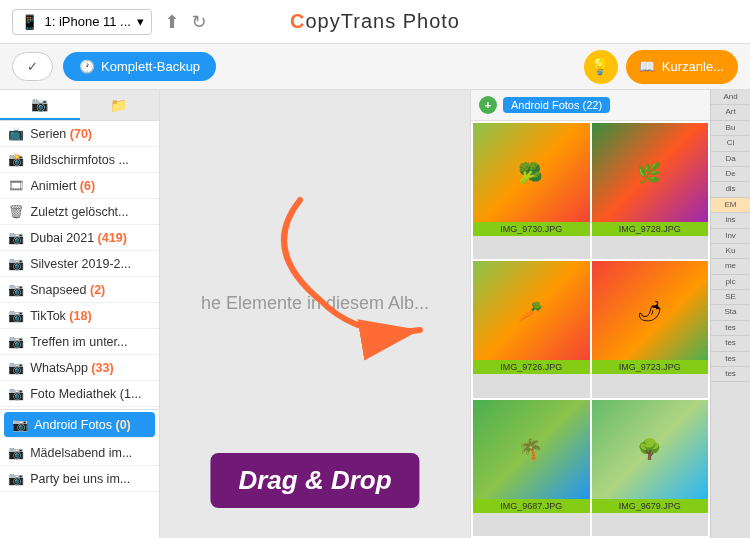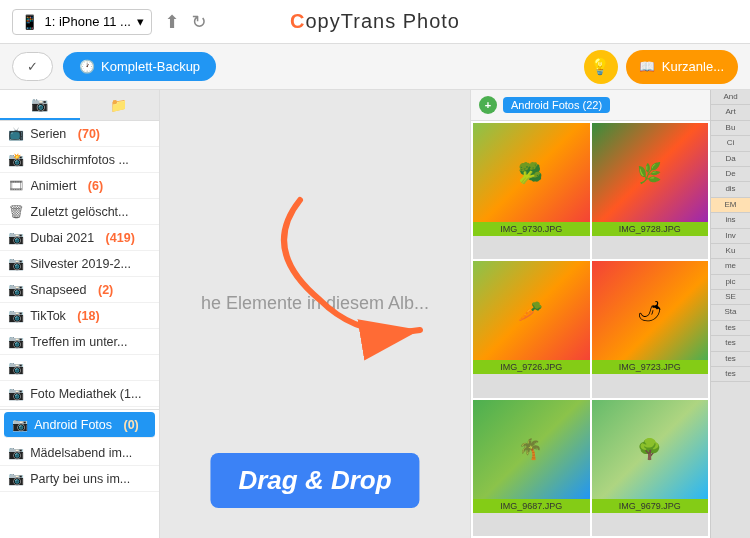--- a/index.html
+++ b/index.html
@@ -67,39 +67,39 @@
     }
     .sidebar-tab.active { background: #fff; color: #2196f3; border-bottom: 2px solid #2196f3; }
     .sidebar-item {
       display: flex; align-items: center; padding: 5px 8px; cursor: pointer;
       font-size: 12.5px; color: #333; gap: 6px; border-bottom: 1px solid #f0f0f0;
     }
     .sidebar-item.active { background: #2196f3; color: #fff; border-radius: 4px; margin: 2px 4px; }
     .sidebar-item.active .item-icon { color: #fff; }
     .item-icon { font-size: 13px; color: #666; flex-shrink: 0; }
     .item-label { flex: 1; overflow: hidden; text-overflow: ellipsis; white-space: nowrap; }
-    .item-count { color: #ff6b35; font-weight: 600; margin-left: 8px; }
+    .item-count { color: #ff6b35; font-weight: 600; }
     .sidebar-item.active .item-count { color: #ffe0b2; }
     .sidebar-divider { height: 1px; background: #e0e0e0; margin: 2px 0; }
 
     
     .center-panel {
       flex: 1; background: #e8e8e8; position: relative; overflow: hidden;
     }
     .center-content {
       width: 100%; height: 100%; display: flex; align-items: center; justify-content: center;
       position: relative;
     }
     .no-items-text {
       font-size: 18px; color: #999; position: absolute; bottom: 50%; left: 50%;
       transform: translateX(-50%); white-space: nowrap;
     }
     .drag-drop-banner {
       position: absolute; bottom: 30px; left: 50%; transform: translateX(-50%);
-      background: #3b82f6; color: #fff; font-size: 26px; font-weight: 900;
+      background: #701a75; color: #fff; font-size: 26px; font-weight: 900;
       padding: 12px 28px; border-radius: 8px; white-space: nowrap;
       font-style: italic;
     }
     .arrow-svg {
       position: absolute; top: 80px; left: 80px; width: 220px; height: 200px;
     }
 
     
     .right-panel {
       width: 240px; background: #fff; border-left: 1px solid #ddd; flex-shrink: 0;
@@ -238,20 +238,21 @@
         <div class="sidebar-item">
     <span class="item-icon">📷</span>
     <span class="item-label">TikTok <span class="item-count">(18)</span></span>
   </div>
         <div class="sidebar-item">
     <span class="item-icon">📷</span>
     <span class="item-label">Treffen im unter... <span class="item-count"></span></span>
   </div>
         <div class="sidebar-item">
     <span class="item-icon">📷</span>
+    <span class="item-label">WhatsApp <span class="item-count">(33)</span></span>
   </div>
         <div class="sidebar-item special">
     <span class="item-icon">📷</span>
     <span class="item-label">Foto Mediathek (1... <span class="item-count"></span></span>
   </div>
         <div class="sidebar-divider"></div>
         <div class="sidebar-item active">
     <span class="item-icon">📷</span>
     <span class="item-label">Android Fotos <span class="item-count">(0)</span></span>
   </div>

